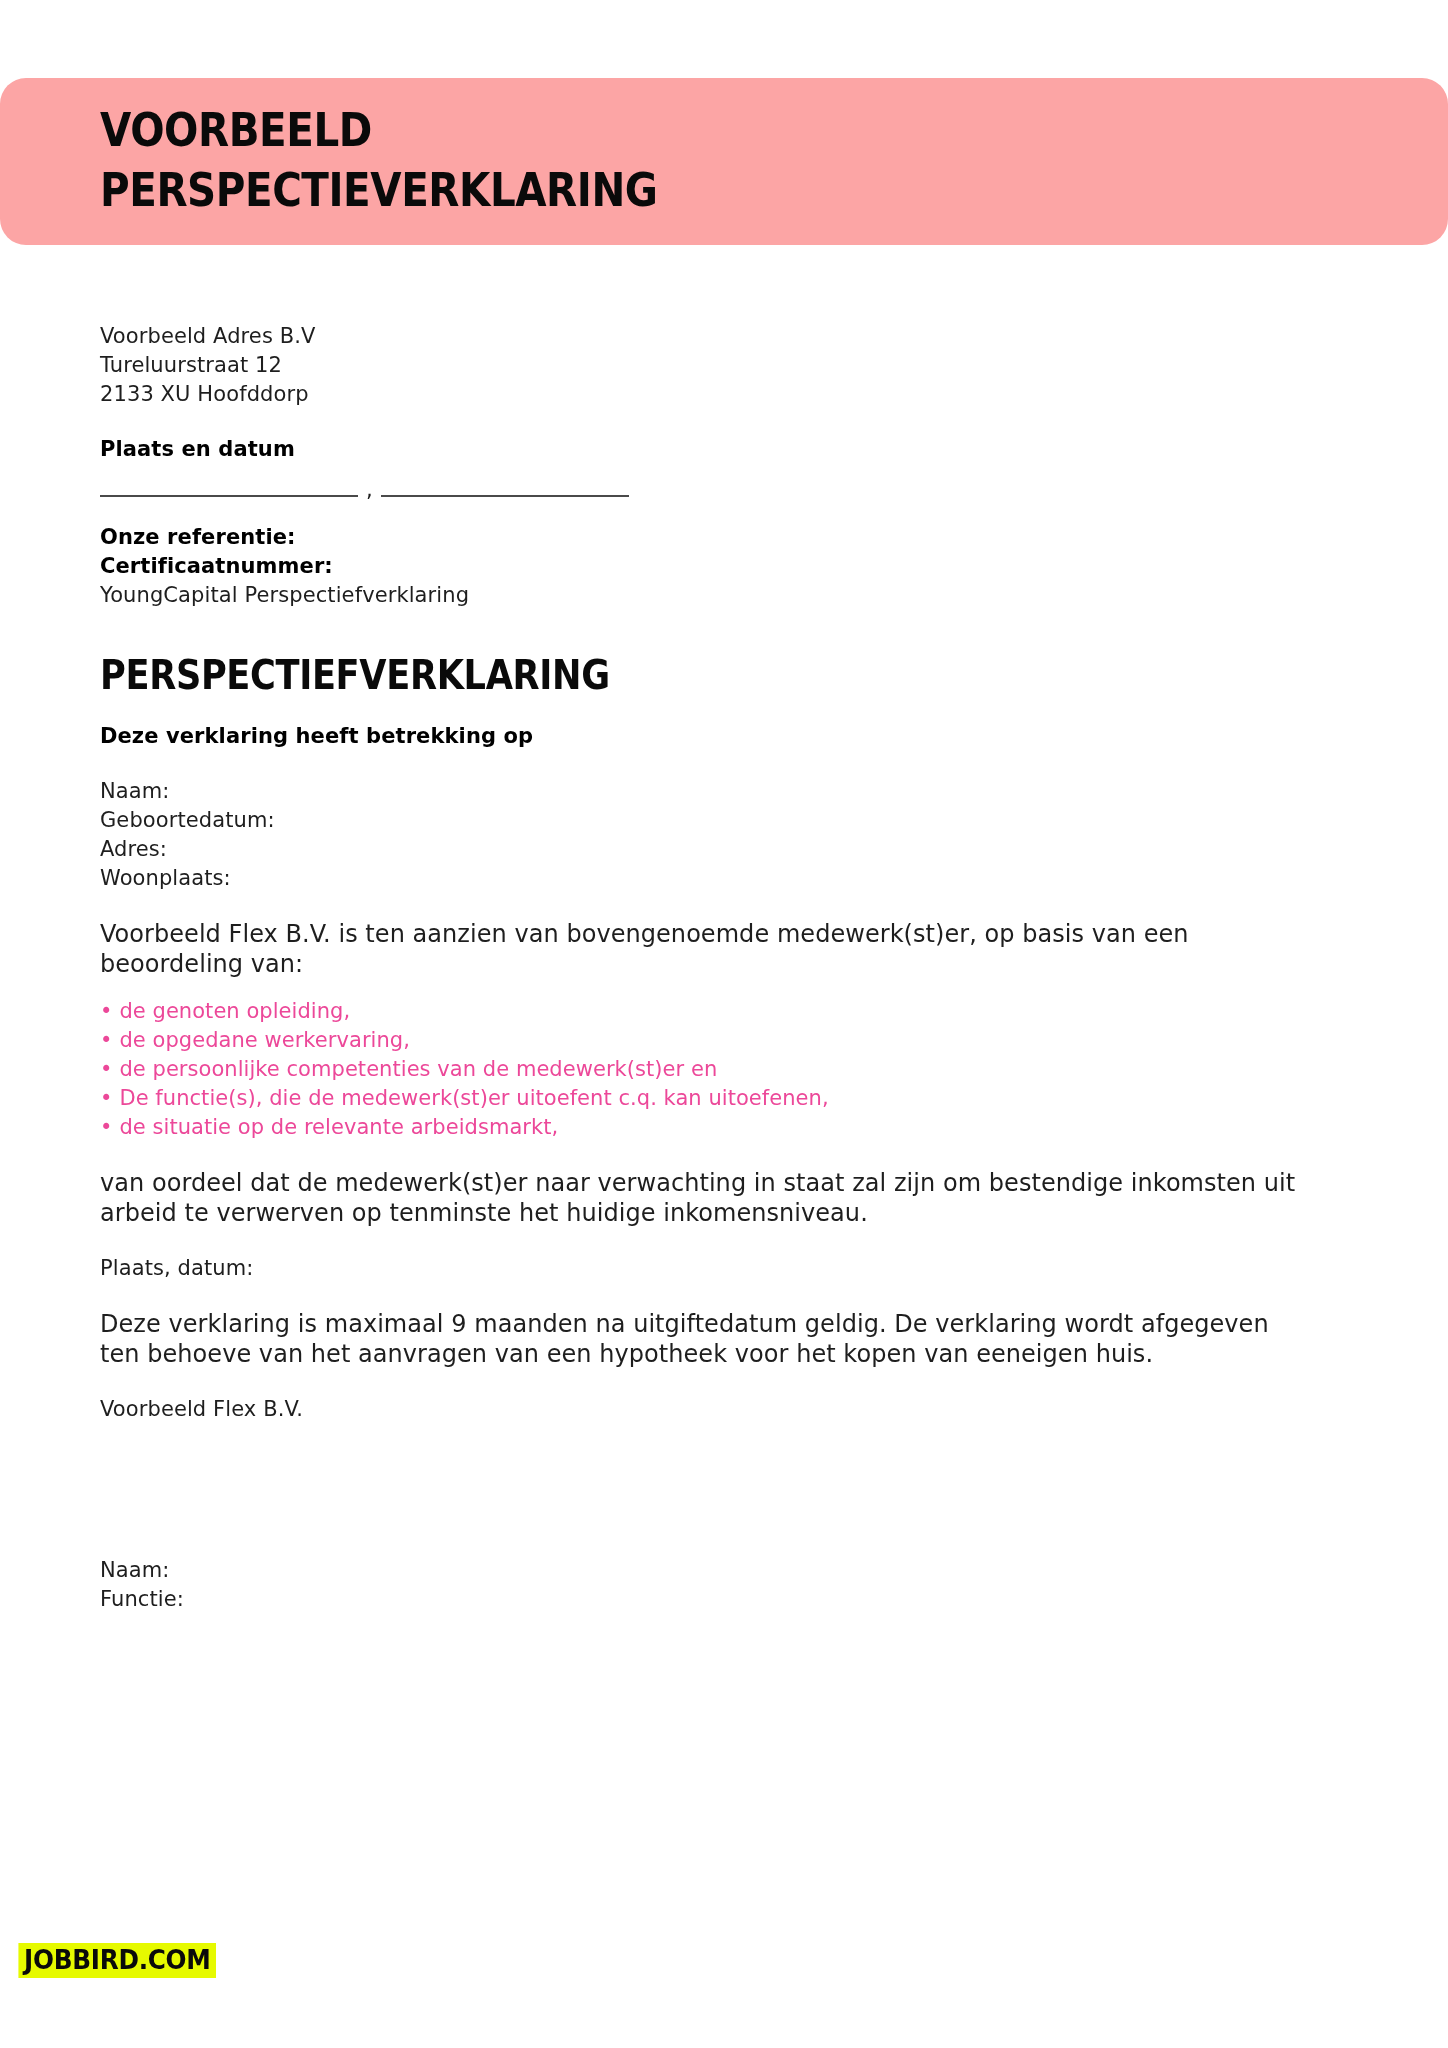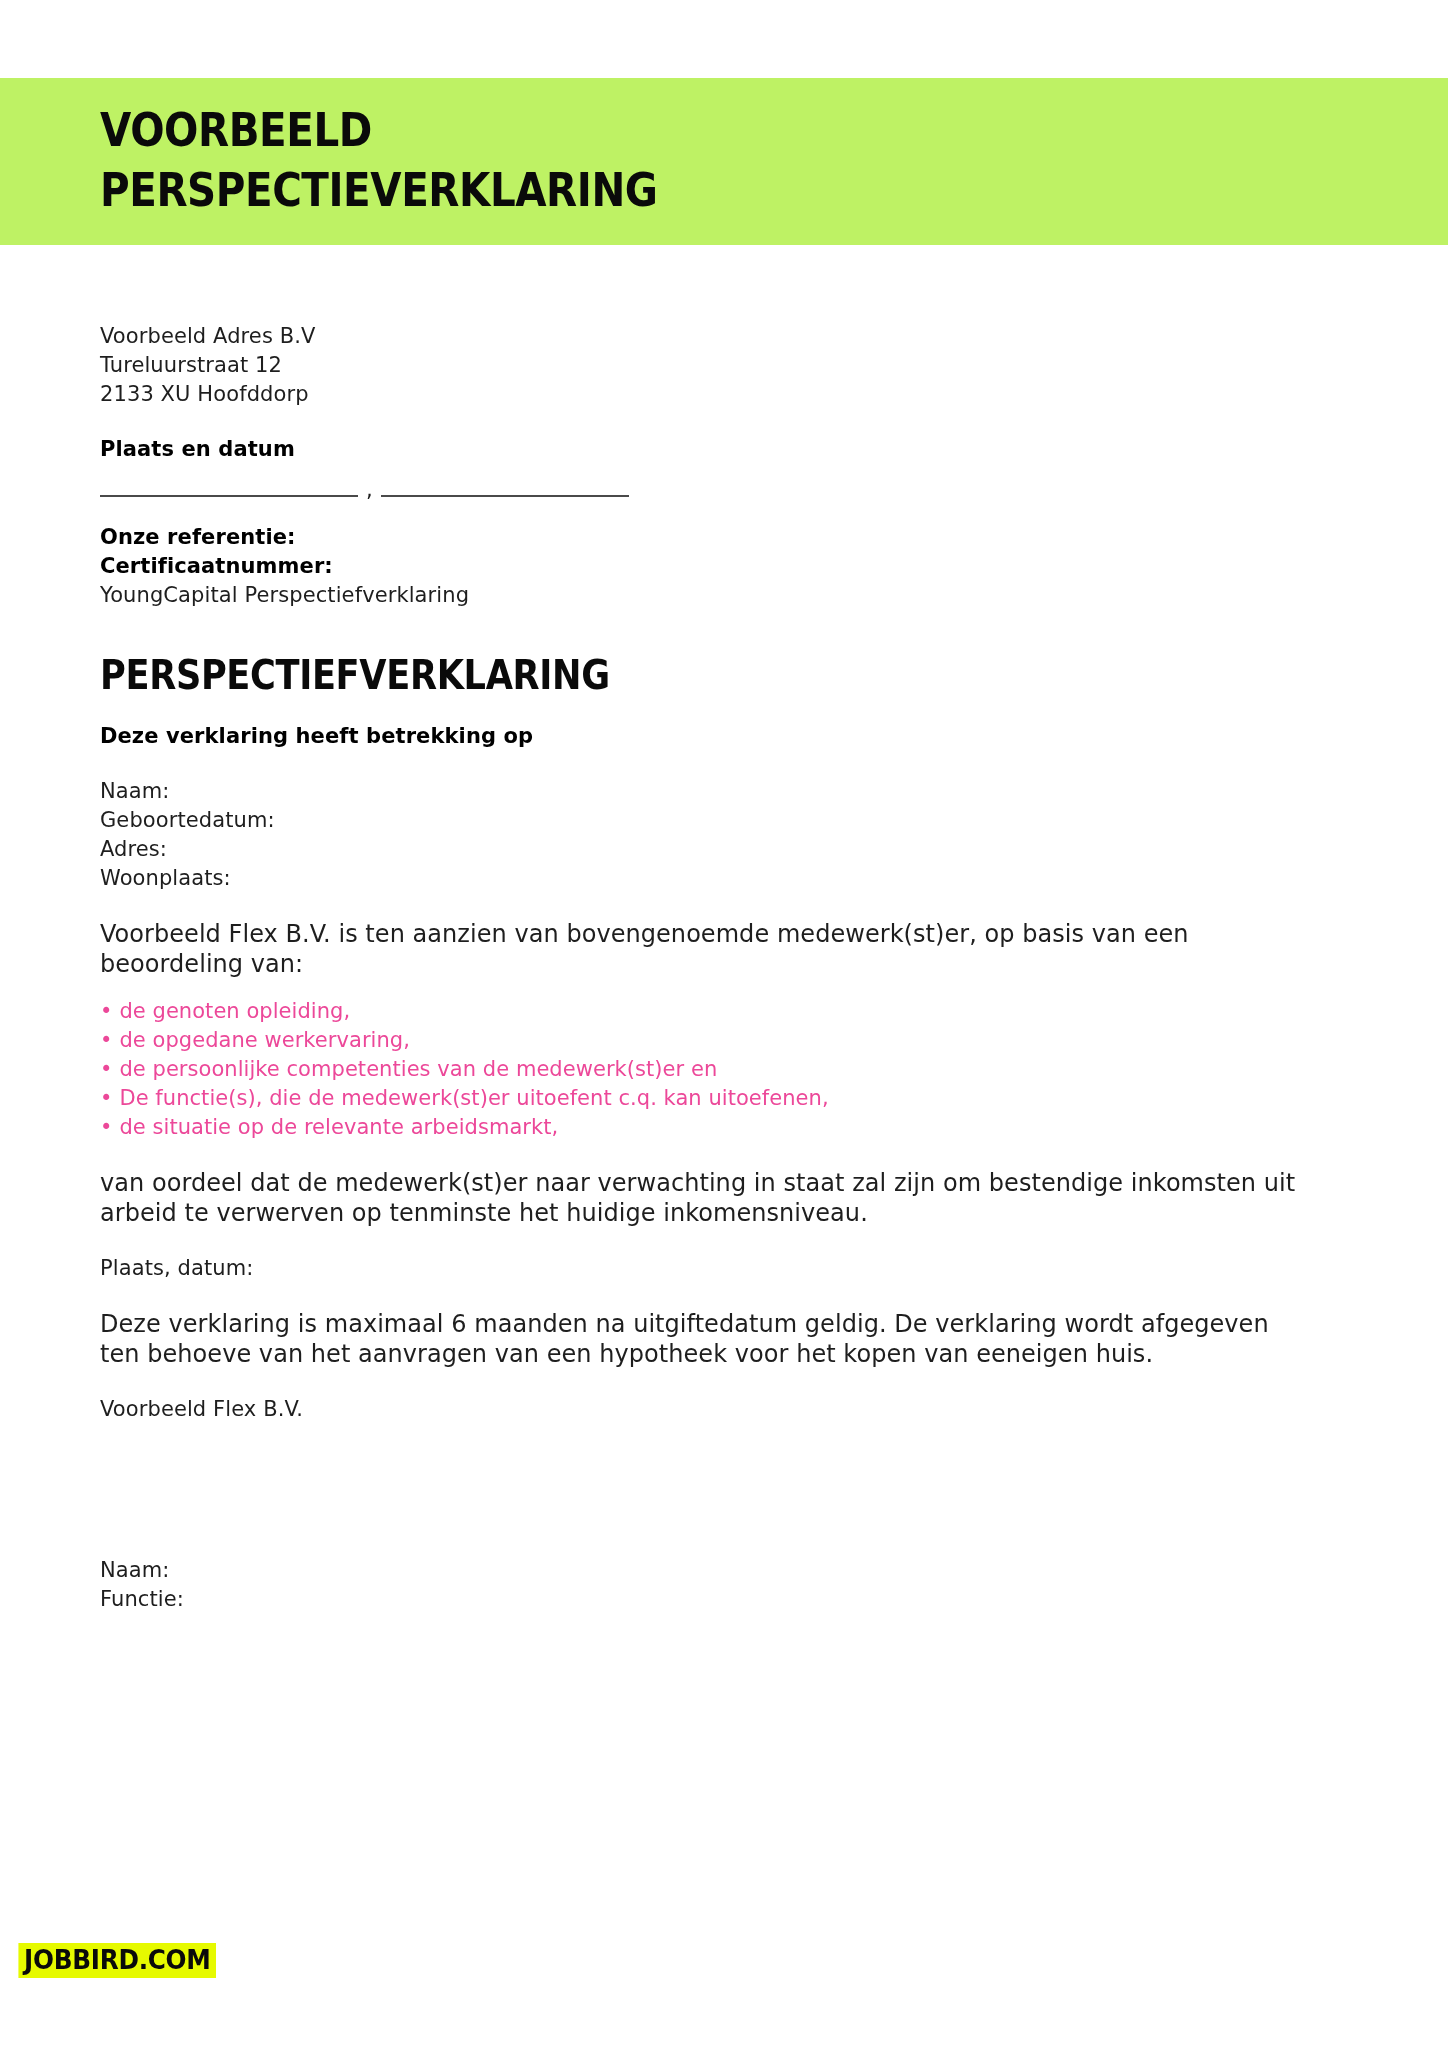--- a/index.html
+++ b/index.html
@@ -18,25 +18,26 @@
 
   
   .top-strip {
     height: 78px;
     background: #ffffff;
     width: 100%;
   }
 
   
   .header-banner {
-    background: #bef264;
+    background: #fca5a5;
     width: 100%;
     height: 167px;
     box-sizing: border-box;
     padding: 22px 0 0 100px;
+    border-radius: 26px;
   }
   .header-title-line {
     font-family: "DejaVu Sans", sans-serif;
     font-weight: bold;
     font-size: 47px;
     line-height: 1.28;
     letter-spacing: -0.5px;
     color: #0a0a0a;
     transform: scaleX(0.86);
     transform-origin: left center;
@@ -231,21 +232,21 @@
   <div class="spacer-md"></div>
 
   <div class="para">van oordeel dat de medewerk(st)er naar verwachting in staat zal zijn om bestendige inkomsten uit arbeid te verwerven op tenminste het huidige inkomensniveau.</div>
 
   <div class="spacer-md"></div>
 
   <div class="plain-line">Plaats, datum:</div>
 
   <div class="spacer-md"></div>
 
-  <div class="para">Deze verklaring is maximaal 6 maanden na uitgiftedatum geldig. De verklaring wordt afgegeven ten behoeve van het aanvragen van een hypotheek voor het kopen van eeneigen huis.</div>
+  <div class="para">Deze verklaring is maximaal 9 maanden na uitgiftedatum geldig. De verklaring wordt afgegeven ten behoeve van het aanvragen van een hypotheek voor het kopen van eeneigen huis.</div>
 
   <div class="spacer-md"></div>
 
   <div class="plain-line">Voorbeeld Flex B.V.</div>
 
   <div style="height:132px"></div>
 
   <div>
     <div class="plain-line">Naam:</div>
     <div class="plain-line">Functie:</div>

